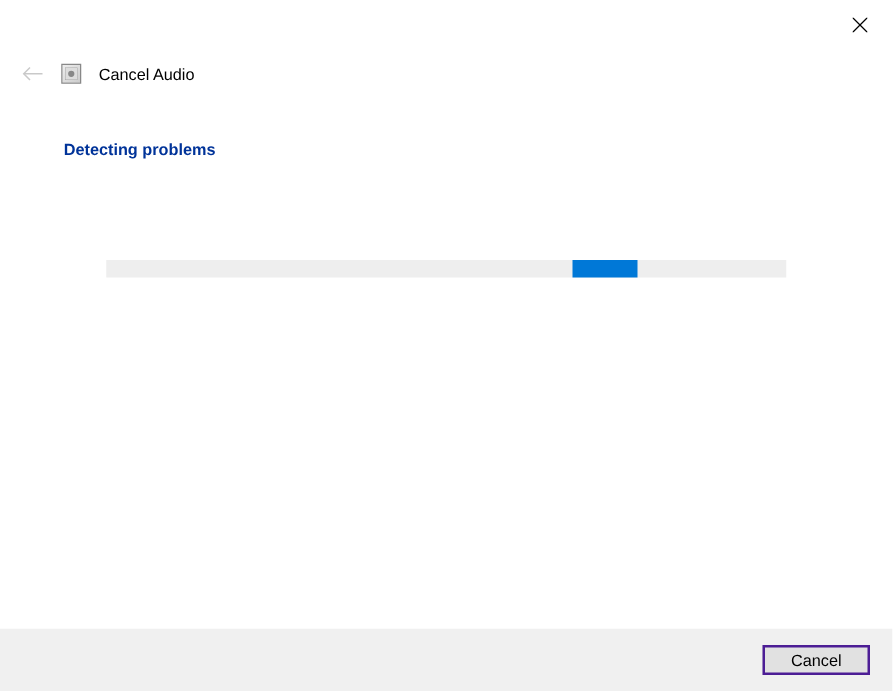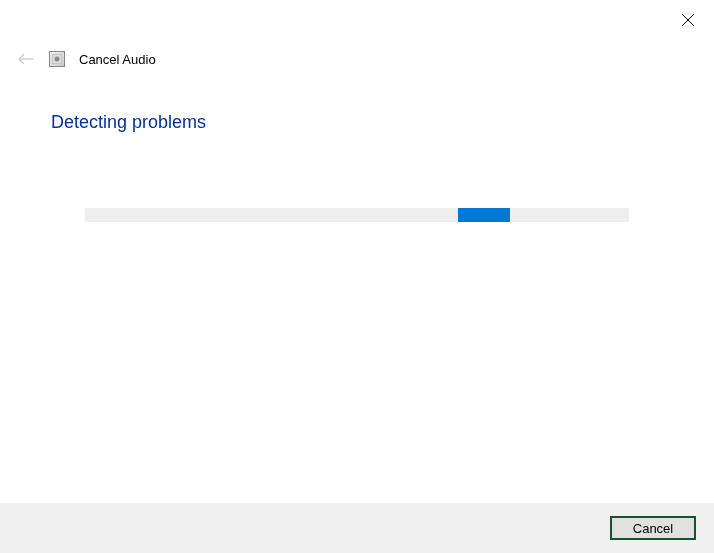--- a/index.html
+++ b/index.html
@@ -64,22 +64,22 @@
     }
     .window-title {
       font-size: 13px;
       color: #000;
       margin-left: 2px;
     }
     .heading {
       position: absolute;
       top: 112px;
       left: 51px;
-      font-size: 18px;
-      font-weight: 400;
+      font-size: 13px;
+      font-weight: 700;
       color: #003399;
     }
     .progress-container {
       position: absolute;
       top: 208px;
       left: 85px;
       width: 544px;
       height: 14px;
       background: #eeeeee;
     }
@@ -100,21 +100,21 @@
       background: #f0f0f0;
       display: flex;
       align-items: center;
       justify-content: flex-end;
       padding-right: 18px;
     }
     .cancel-btn {
       width: 86px;
       height: 24px;
       background: #e1e1e1;
-      border: 2px solid #14532d;
+      border: 2px solid #4c1d95;
       font-family: inherit;
       font-size: 13px;
       color: #000;
       cursor: pointer;
       display: flex;
       align-items: center;
       justify-content: center;
     }
   </style>
 </head>

